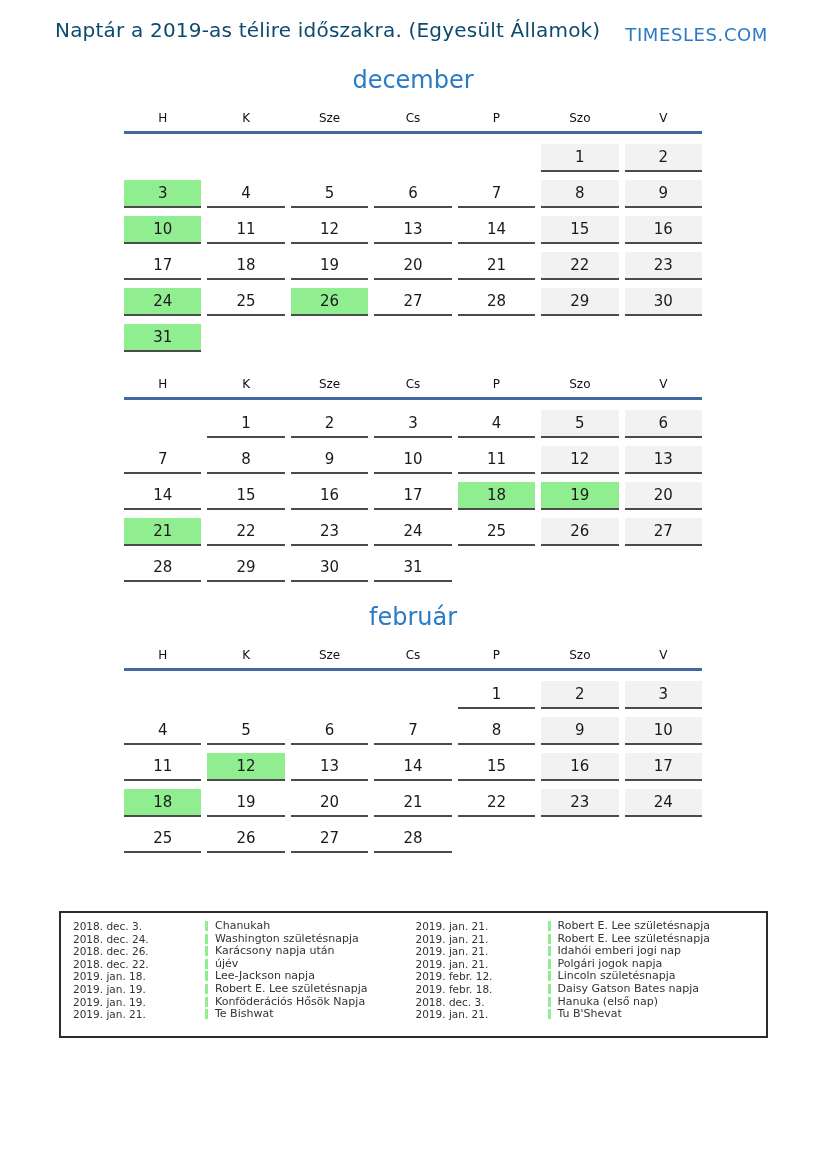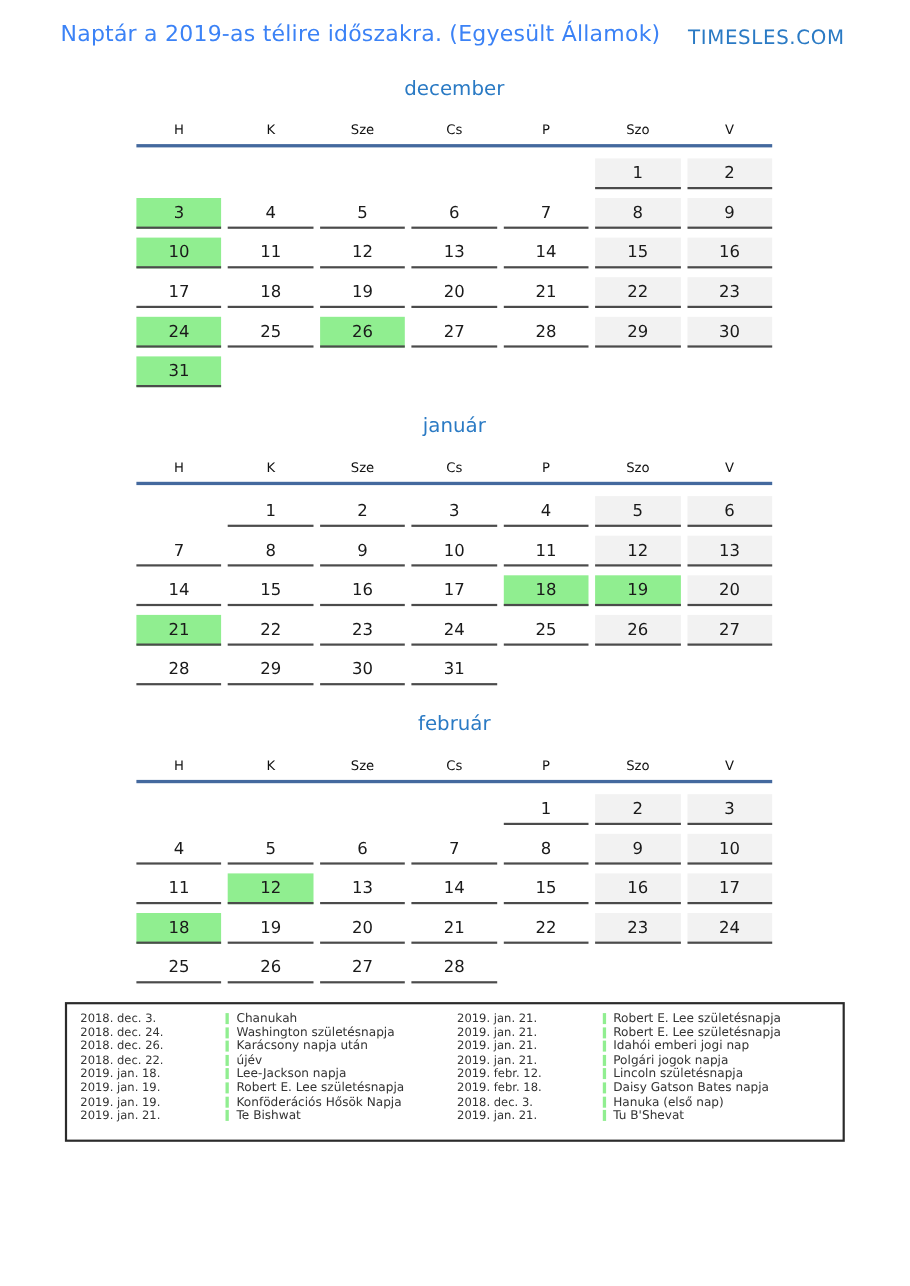--- a/index.html
+++ b/index.html
@@ -10,32 +10,32 @@
     --cell-border:#4b4b4b;
     --ink:#1f1f1f;
   }
   html,body{margin:0;padding:0;background:#fff;}
   .page{
     position:relative;width:827px;height:1169px;background:#fff;overflow:hidden;
     font-family:"DejaVu Sans","Liberation Sans",sans-serif;color:var(--ink);
   }
   .page-title{
     position:absolute;left:55px;top:18px;margin:0;
-    font-size:20px;font-weight:400;color:#3b82f6;letter-spacing:0.2px;
+    font-size:20px;font-weight:400;color:#0c4a6e;letter-spacing:0.2px;
   }
   .brand{
     position:absolute;right:59px;top:24px;
     font-size:18px;color:var(--accent-blue);letter-spacing:0.6px;
     text-decoration:none;cursor:pointer;
   }
   .months{position:absolute;left:124px;top:68px;width:578px;}
   .month{margin-bottom:23px;}
   .month-title{
     text-align:center;color:var(--accent-blue);
-    font-size:18px;line-height:25px;height:25px;
+    font-size:24px;line-height:25px;height:25px;
   }
   .weekday-row{
     display:grid;grid-template-columns:repeat(7,1fr);column-gap:6px;
     margin-top:16px;
   }
   .weekday{
     text-align:center;font-size:12px;height:18px;line-height:18px;color:#111;
   }
   .month-rule{height:3px;background:var(--rule-blue);margin-top:4px;}
   .weeks{margin-top:10px;}
@@ -137,21 +137,20 @@
             <div class="day empty"></div>
             <div class="day empty"></div>
             <div class="day empty"></div>
             <div class="day empty"></div>
             <div class="day empty"></div>
             <div class="day empty"></div>
           </div>
         </div>
       </div>
       <div class="month">
-        <div class="month-title">január</div>
         <div class="weekday-row">
           <div class="weekday">H</div>
           <div class="weekday">K</div>
           <div class="weekday">Sze</div>
           <div class="weekday">Cs</div>
           <div class="weekday">P</div>
           <div class="weekday">Szo</div>
           <div class="weekday">V</div>
         </div>
         <div class="month-rule"></div>

